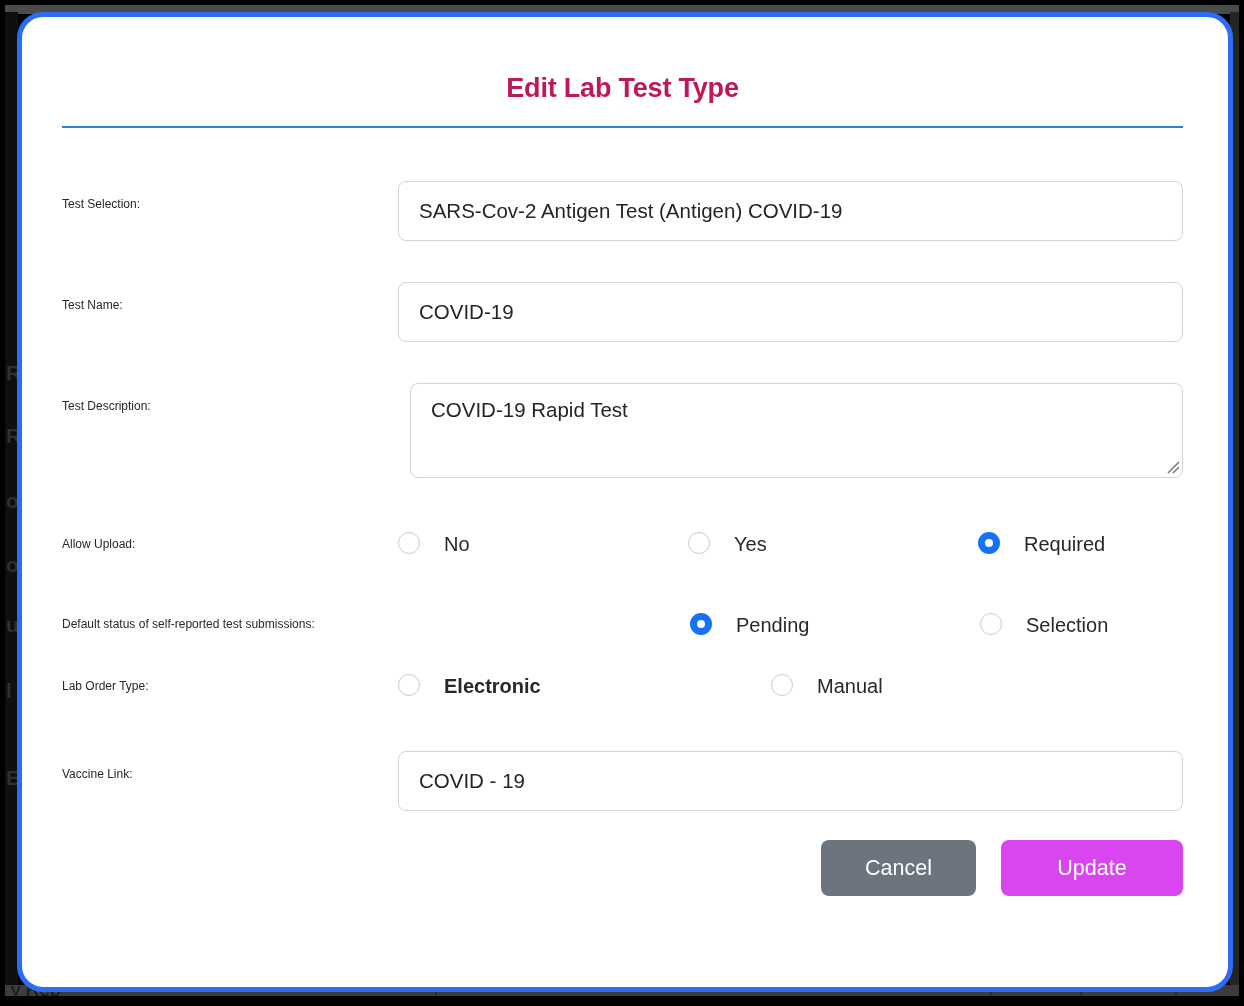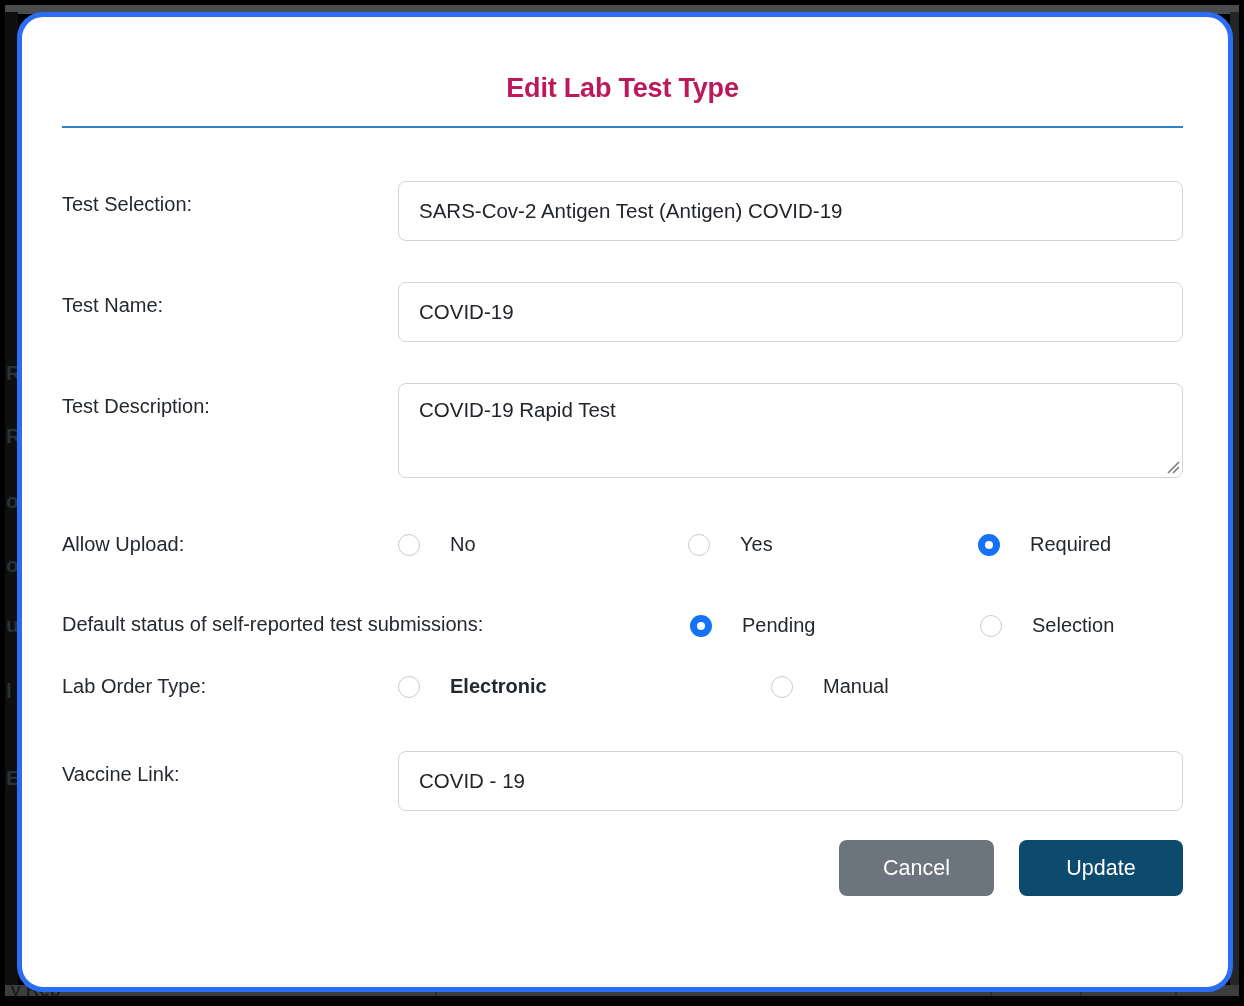--- a/index.html
+++ b/index.html
@@ -19,58 +19,58 @@
 
   
   .modal { position:absolute; left:17px; top:12px; width:1216px; height:980px;
            background:#fff; border:5px solid #2b6ef5; border-radius:26px;
            padding:0 45px 0 40px; }
   .title { margin-top:56px; text-align:center; font-size:27px; font-weight:700;
            color:#be185d; letter-spacing:-0.2px; }
   .divider { margin-top:22px; height:0; border-top:2px solid #2d82c8; }
 
   .row { display:flex; align-items:flex-start; }
-  .lbl { flex:none; width:288px; font-size:20px; color:#24292e; line-height:30px; padding-top:8px; }
+  .lbl { flex:none; width:288px; font-size:12px; color:#24292e; line-height:30px; padding-top:8px; }
   .fld { flex:1; min-width:0;padding-left:48px; }
 
   .r-test-selection { margin-top:53px; }
   .r-test-name     { margin-top:41px; }
-  .r-test-desc     { margin-top:41px; }
+  .r-test-desc     { margin-top:41px;gap:12px; }
   .r-allow         { margin-top:51px; align-items:center; }
   .r-status        { margin-top:46px; }
   .r-lab-order     { margin-top:27px; align-items:center; }
   .r-vaccine       { margin-top:50px; }
   .r-buttons       { margin-top:29px; justify-content:flex-end; display:flex; gap:25px; }
 
   input.text { width:100%; height:60px; border:1.5px solid #cfd5db; border-radius:8px;
                font-family:inherit; font-size:20.5px; color:#212529; padding:0 20px;
                outline:none; background:#fff; }
   .ta-wrap { position:relative; }
   textarea.text { width:100%; height:95px; border:1.5px solid #cfd5db; border-radius:8px;
                font-family:inherit; font-size:20.5px; color:#212529; padding:14px 20px;
                outline:none; resize:none; display:block; background:#fff; }
   .grip { position:absolute; right:3px; bottom:4px; width:15px; height:15px; pointer-events:none; }
 
-  .radio-col { display:flex; align-items:flex-end; gap:30px; }
+  .radio-col { display:flex; align-items:flex-start; gap:24px; }
   .rc-290 { width:290px; flex:none; }
   .rc-373 { width:373px; flex:none;font-weight:bold; }
   .radio { flex:none; width:22px; height:22px; border-radius:50%; background:#fff;
            border:1.5px solid #c7cdd3; }
   .radio.checked { border:7px solid #1472f6; }
   .radio-label { font-size:20px; color:#24292e; line-height:24px; }
 
   .r-allow .lbl, .r-lab-order .lbl { padding-top:0; }
   .r-status .lbl { width:580px; padding-top:0; line-height:39px; }
   .r-status .lbl .wrapbox { display:block; max-width:465px; }
   .r-status .radio-col { margin-top:8px; }
 
   .btn { height:56px; border:none; border-radius:8px; color:#fff; font-family:inherit;
          font-size:21.5px; cursor:pointer; }
   .btn-cancel { width:155px; background:#6c757d; }
-  .btn-update { width:164px; background:#0c4a6e;text-align:center; }
+  .btn-update { width:182px; background:#d946ef;text-align:center; }
 </style>
 </head>
 <body>
 
 <div class="screen">
 
   <div class="bd-top"></div>
   <div class="bd-right"></div>
   <div class="bd-left">
     <span style="top:350px">R</span>

